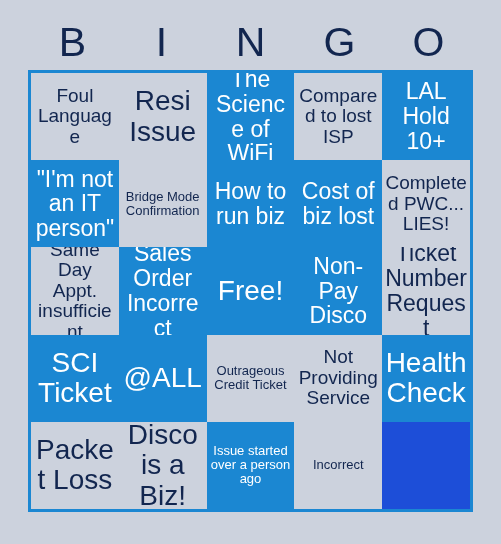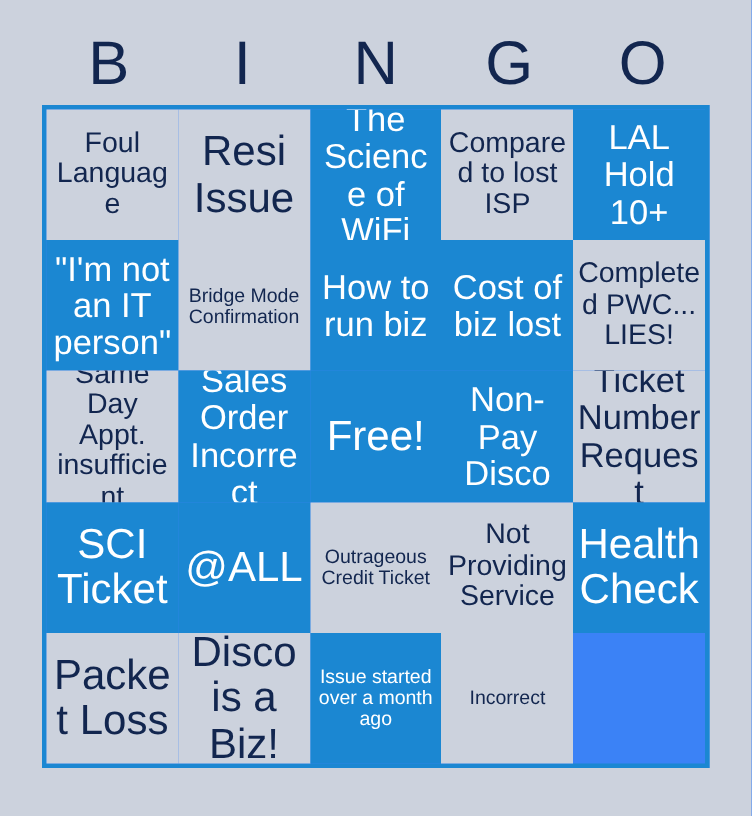--- a/index.html
+++ b/index.html
@@ -38,21 +38,21 @@
     line-height: 1;
     letter-spacing: 0px;
   }
   
   #grid {
     position: absolute;
     left: 28px;
     top: 70px;
     width: 445px;
     height: 442px;
-    background: #3b82f6;
+    background: #1d4ed8;
     border: 3px solid #1b87d2;
     box-sizing: border-box;
     display: grid;
     grid-template-columns: repeat(5, 1fr);
     grid-template-rows: repeat(5, 1fr);
     gap: 0;
   }
   .cell {
     position: relative;
     display: flex;
@@ -157,20 +157,20 @@
       <div class="cell tier-xl free-state-marked">
         <span class="cell-text">Health Check</span>
       </div>
       <div class="cell tier-xl free-state-unmarked">
         <span class="cell-text">Packet Loss</span>
       </div>
       <div class="cell tier-xl free-state-unmarked">
         <span class="cell-text">Disco is a Biz!</span>
       </div>
       <div class="cell tier-sm free-state-marked">
-        <span class="cell-text">Issue started over a month ago</span>
+        <span class="cell-text">Issue started over a person ago</span>
       </div>
       <div class="cell tier-sm free-state-unmarked">
         <span class="cell-text">Incorrect</span>
       </div>
     </div>
 
 </div>
 
 </body></html>

